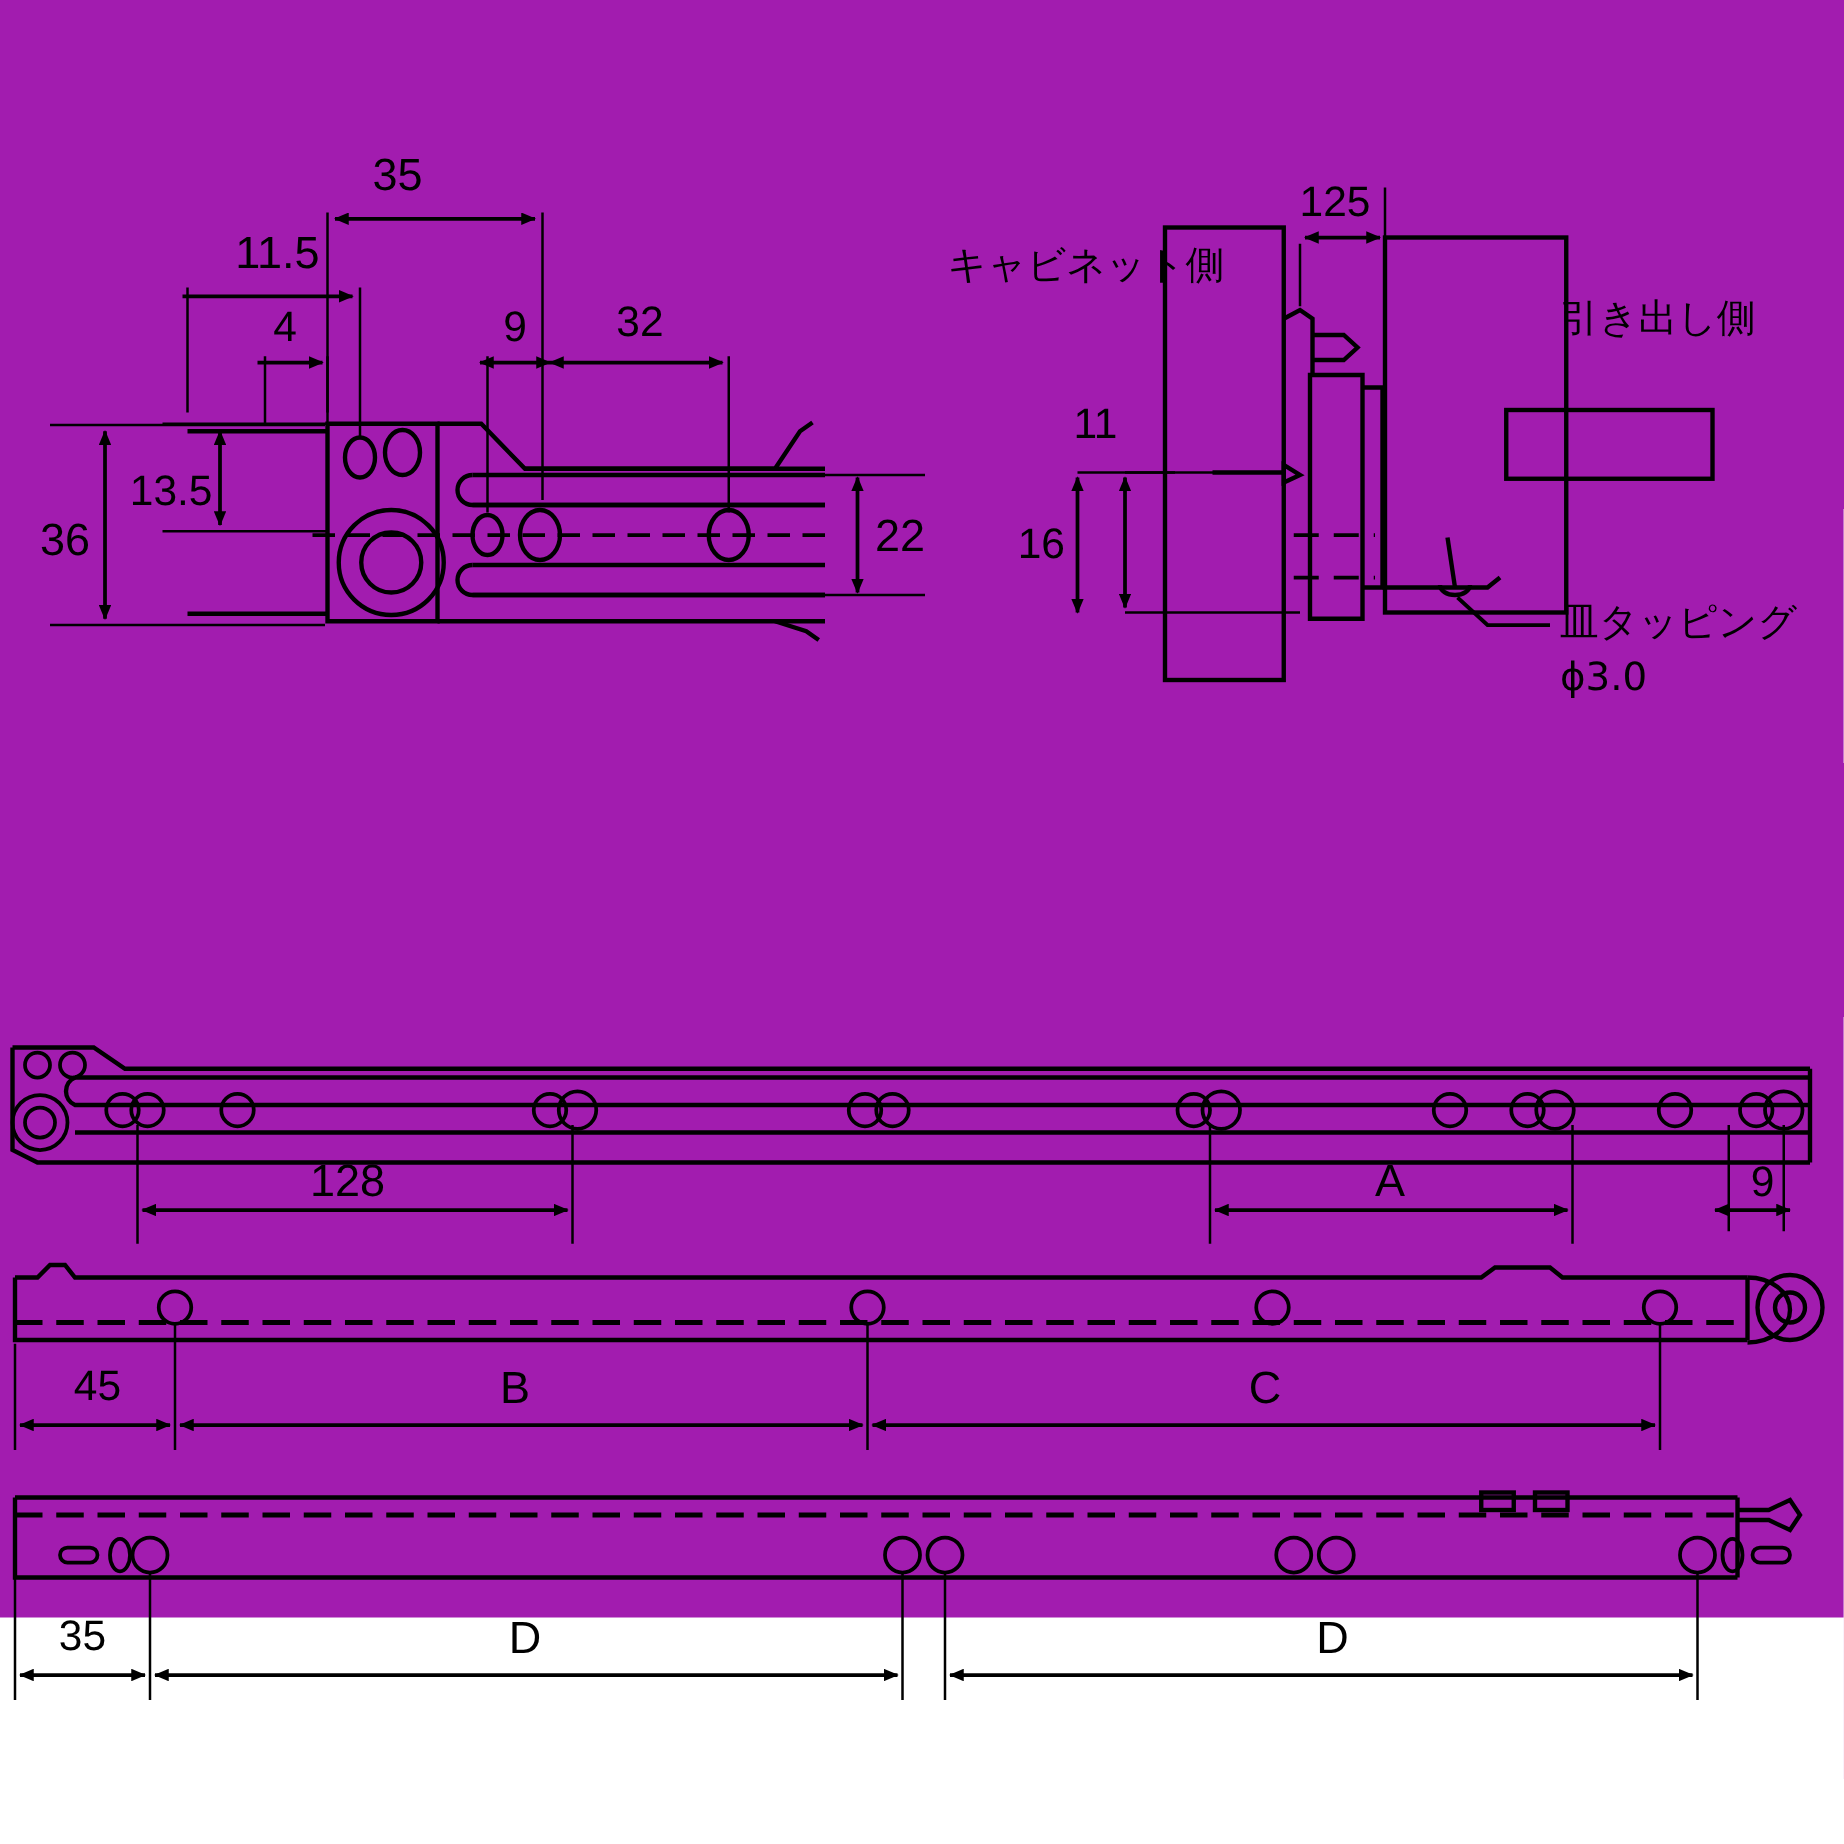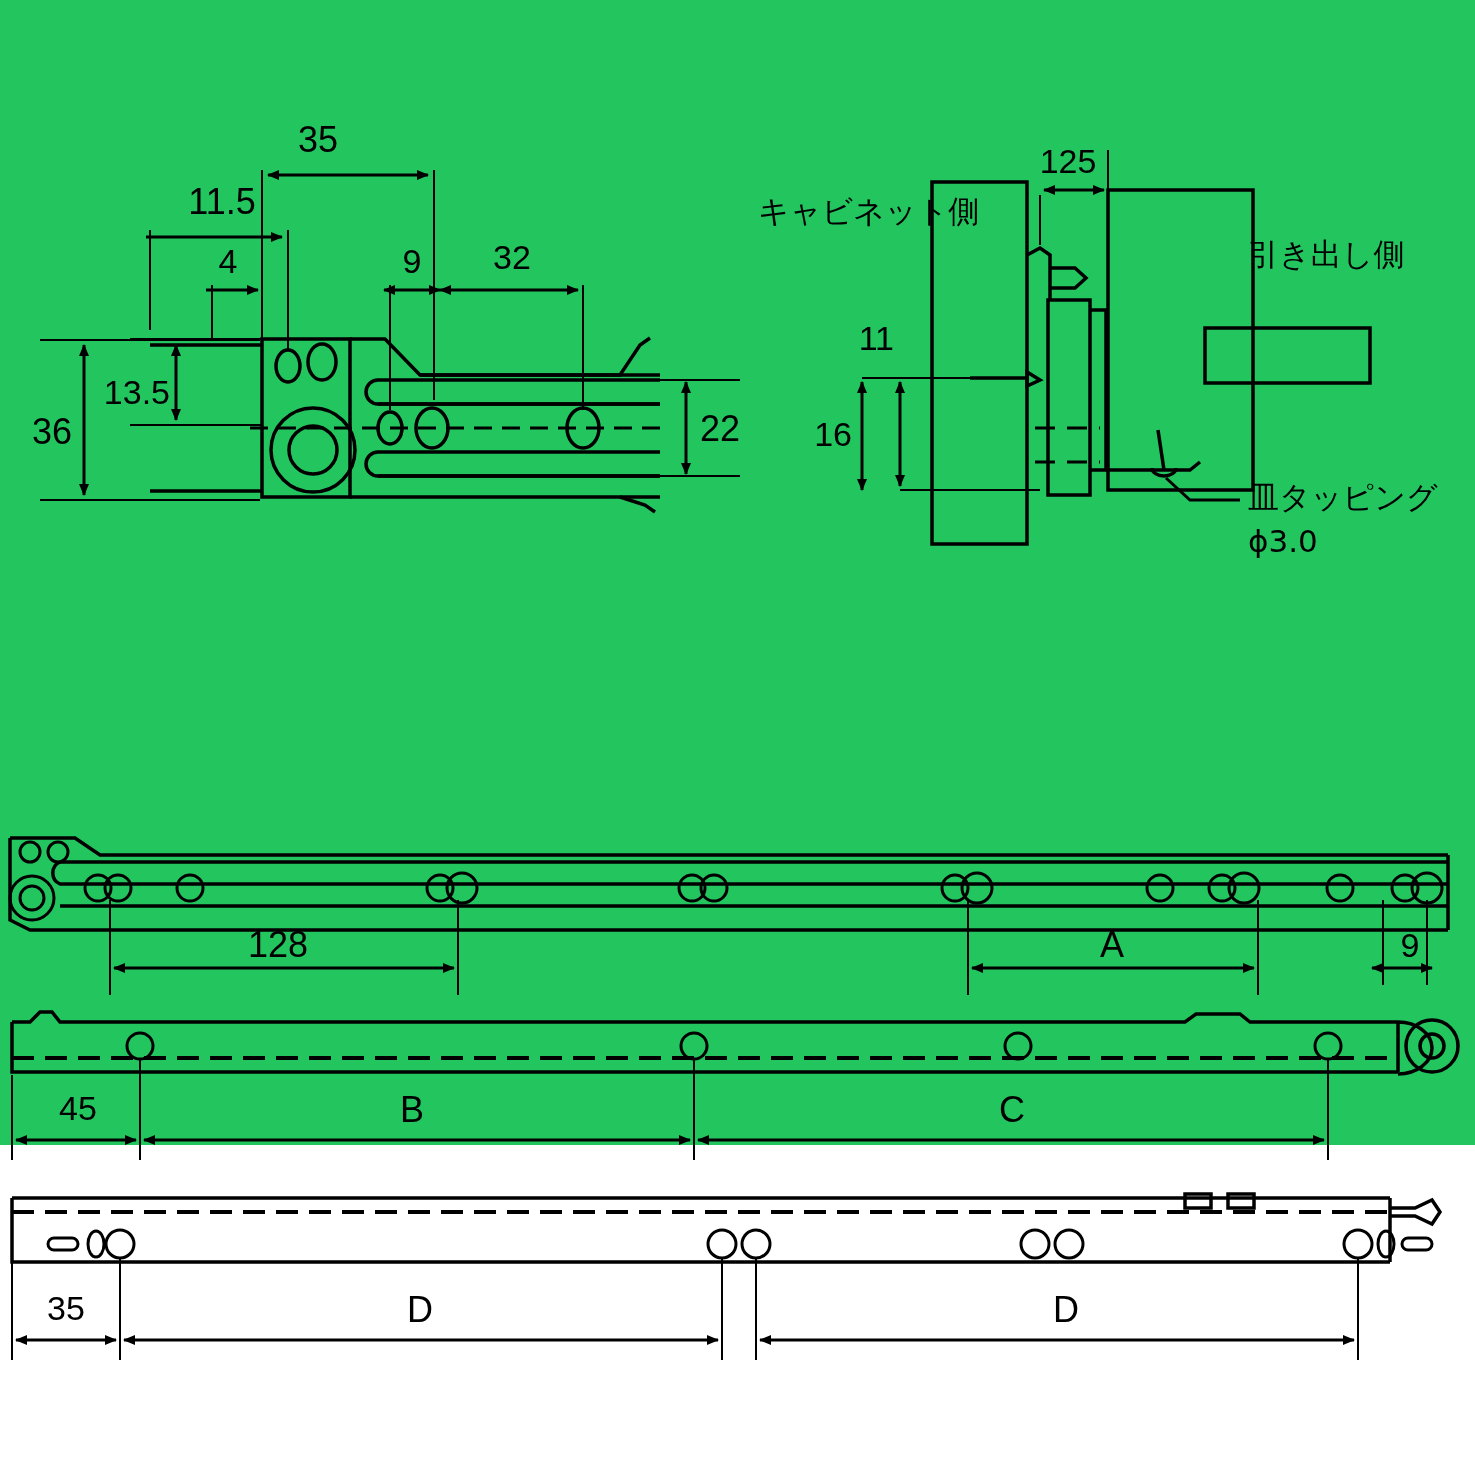--- a/index.html
+++ b/index.html
@@ -10,22 +10,22 @@
   body {
     width: 1475px;
     height: 1475px;
     font-family: "Liberation Sans", sans-serif;
     color: #000000;
     overflow: hidden;
   }
   #sheet {
     position: relative;
     width: 1475px;
-    height: 1145px;
-    background: #22c55e;
+    height: 1294px;
+    background: #a21caf;
   }
   #sheet svg {
     position: absolute;
     left: 0;
     top: 0;
   }
   .dim-text {
     font-family: "Liberation Sans", sans-serif;
     font-size: 34px;
     fill: #000000;

